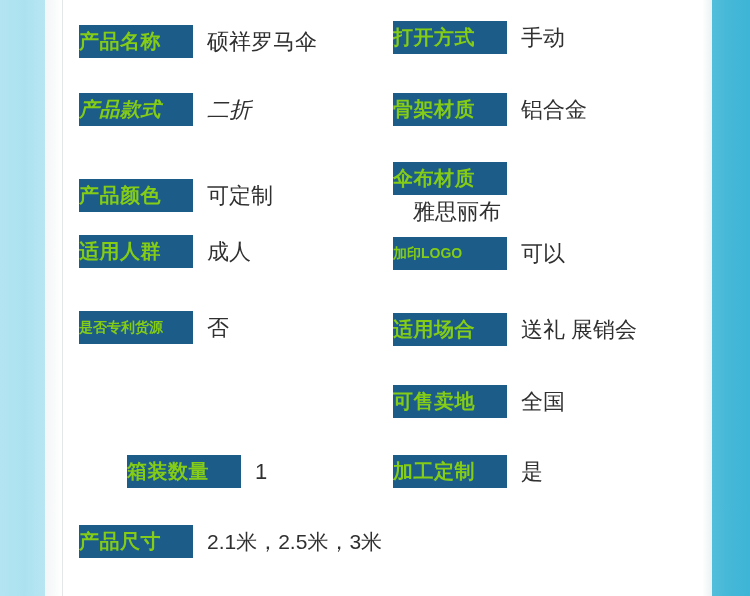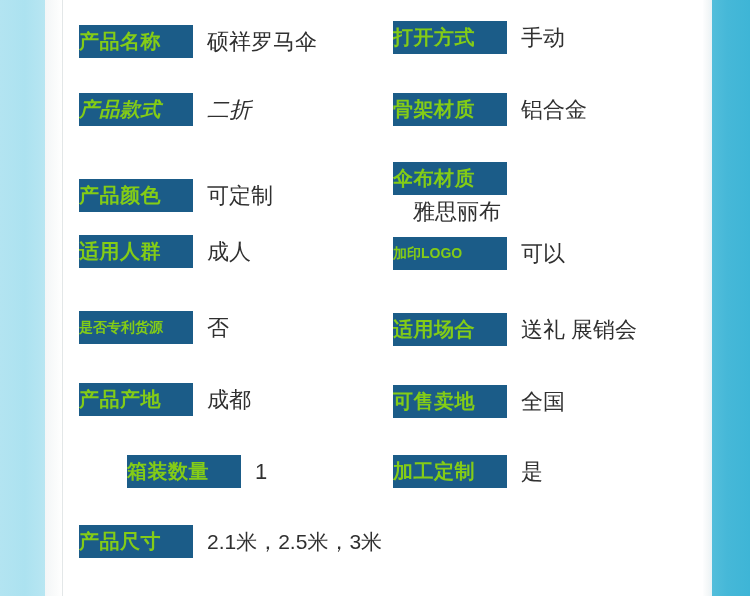--- a/index.html
+++ b/index.html
@@ -144,24 +144,20 @@
           <span class="spec-value">可定制</span>
         </div>
         <div class="spec-row col-left" style="top: 232px;">
           <span class="spec-label">适用人群</span>
           <span class="spec-value">成人</span>
         </div>
         <div class="spec-row col-left" style="top: 308px;">
           <span class="spec-label compact">是否专利货源</span>
           <span class="spec-value">否</span>
         </div>
-        <div class="spec-row col-left" style="top: 380px;">
-          <span class="spec-label">产品产地</span>
-          <span class="spec-value">成都</span>
-        </div>
         <div class="spec-row col-left" style="top: 452px; padding-left: 48px;">
           <span class="spec-label">箱装数量</span>
           <span class="spec-value">1</span>
         </div>
         <div class="spec-row col-right" style="top: 18px;">
           <span class="spec-label">打开方式</span>
           <span class="spec-value">手动</span>
         </div>
         <div class="spec-row col-right" style="top: 90px;">
           <span class="spec-label">骨架材质</span>

